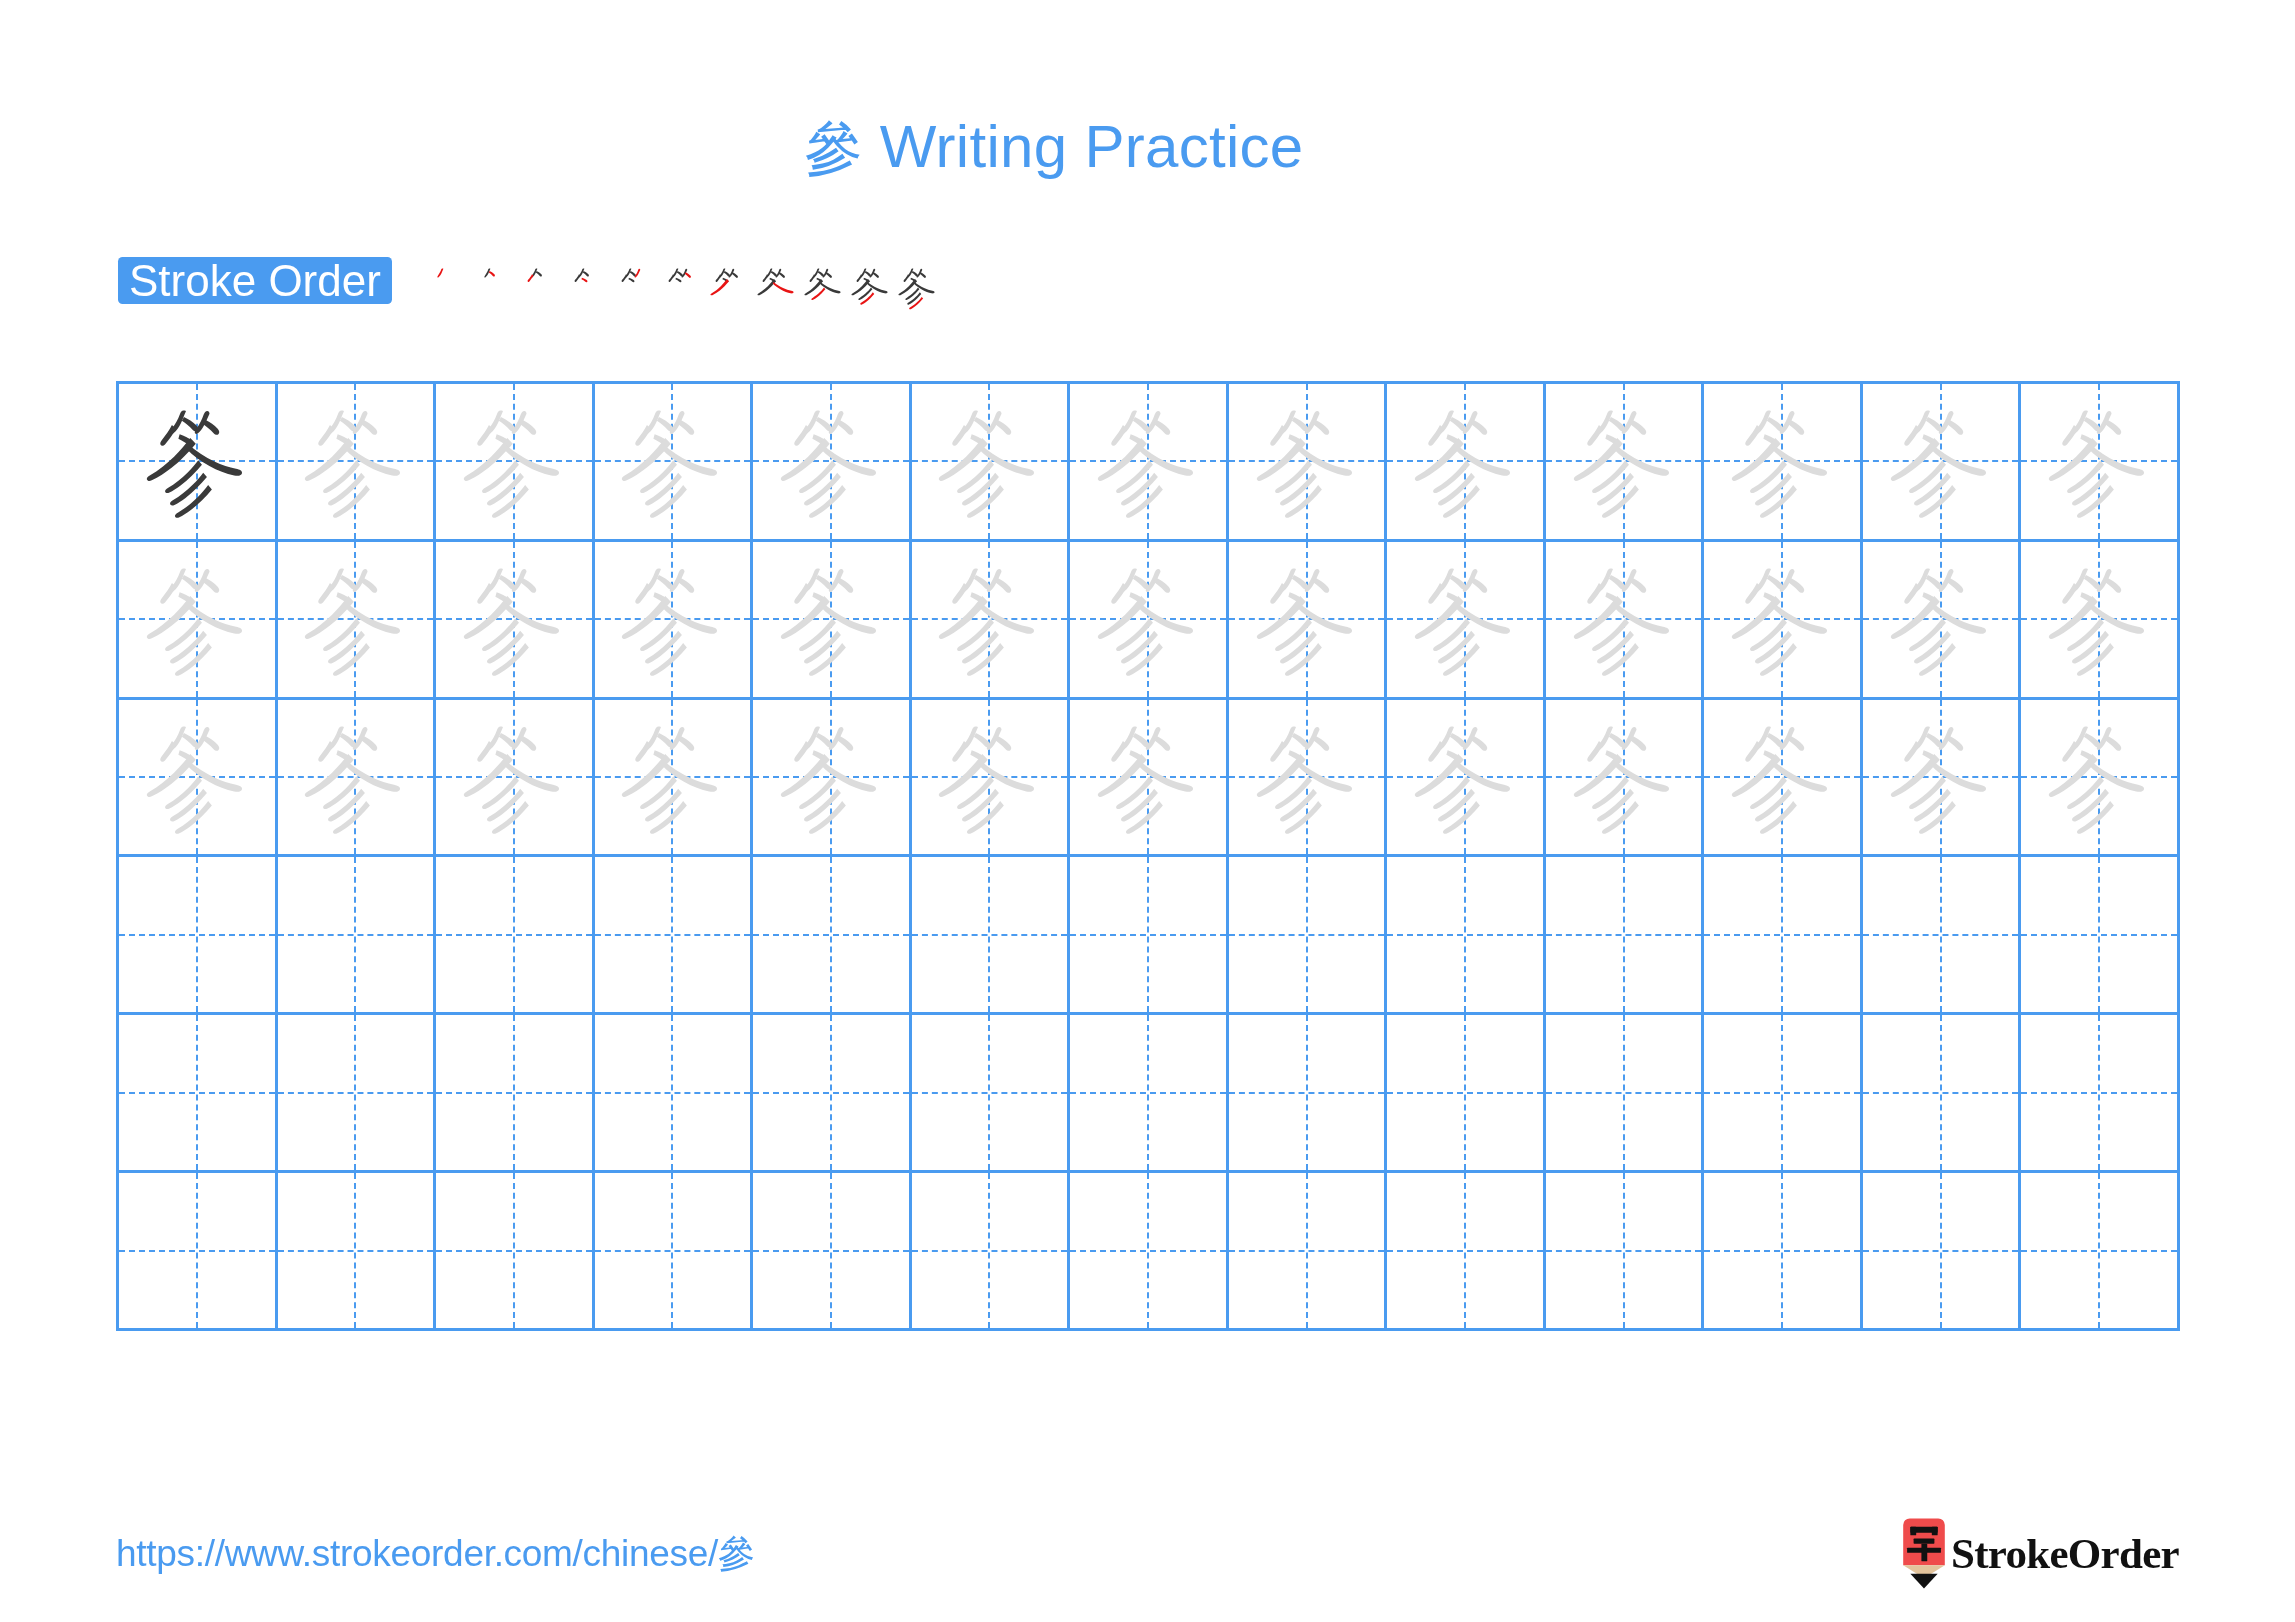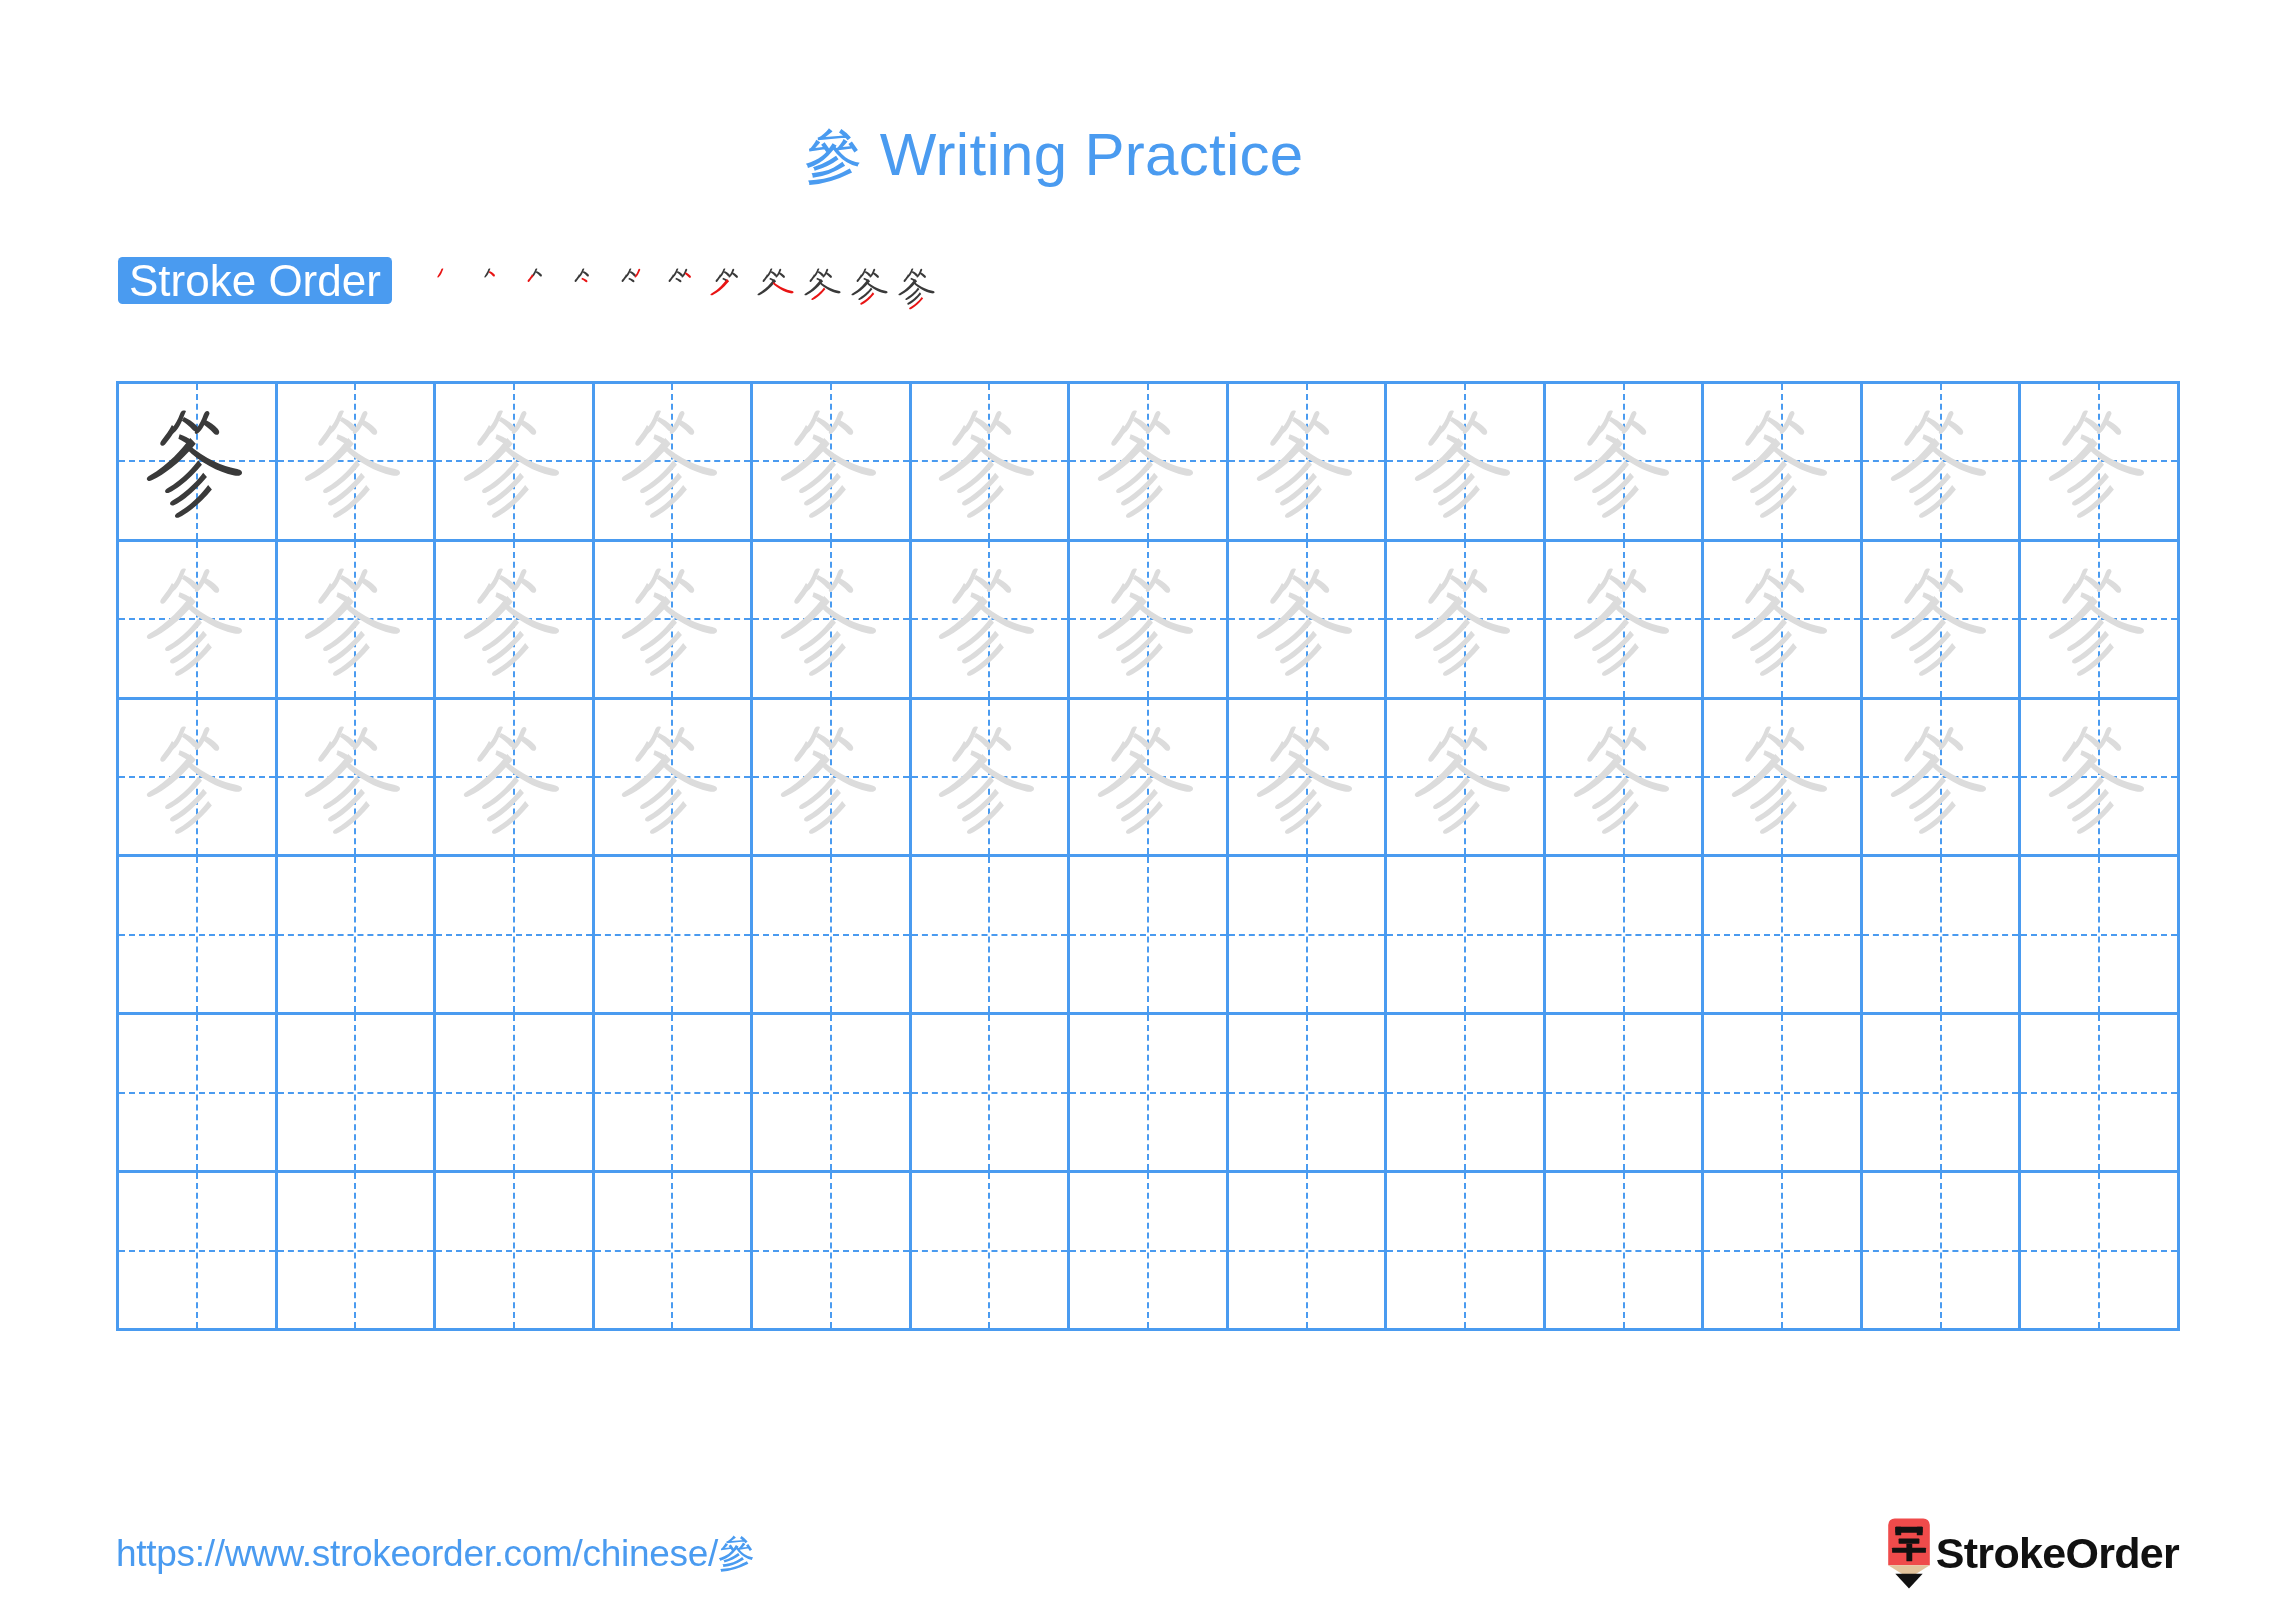--- a/index.html
+++ b/index.html
@@ -16,21 +16,21 @@
     position: relative;
     width: 2295px;
     height: 1622px;
     background: #ffffff;
   }
 
   
   .title {
     position: absolute;
     left: 0;
-    top: 122px;
+    top: 114px;
     width: 2061px;
     text-align: center;
     font-size: 60px;
     font-weight: 400;
     color: #4a9bf0;
     letter-spacing: 0.3px;
     white-space: nowrap;
     line-height: 1.1;
     padding-left: 47px;
   }
@@ -146,20 +146,21 @@
   }
 
   .brand {
     position: absolute;
     right: 116px;
     top: 1517px;
     display: flex;
     align-items: center;
     gap: 1px;
     height: 73px;
+    font-family: Liberation Serif, serif;
   }
   .brand-mark {
     position: relative;
     width: 52px;
     height: 71px;
     flex: none;
   }
   .brand-name {
     font-size: 43px;
     font-weight: bold;

